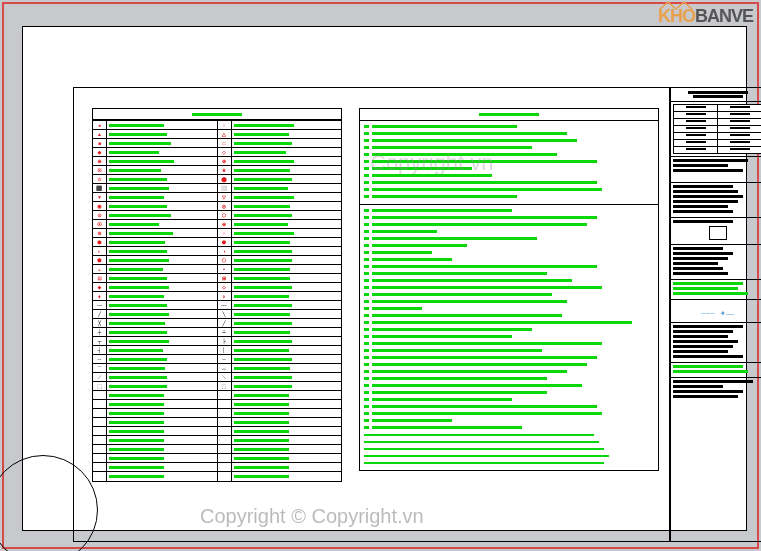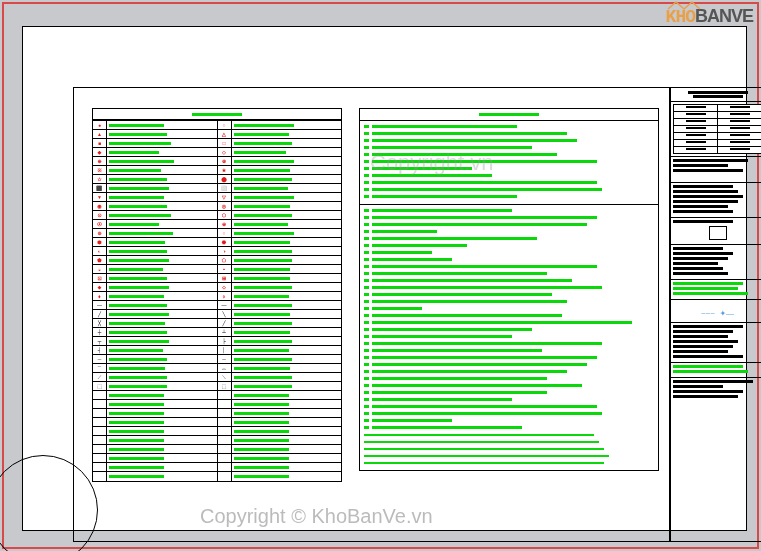--- a/index.html
+++ b/index.html
@@ -32,21 +32,21 @@
 }
 .logo {
   position: absolute;
   right: 8px; top: 6px;
   font-family: Arial, sans-serif;
   font-weight: bold;
   font-size: 18px;
   color: #555;
   letter-spacing: -1px;
 }
-.logo .orange { color: #e8a04a; font-family: Liberation Mono, monospace; }
+.logo .orange { color: #e8a04a; }
 .logo .roof {
   position: absolute;
   top: -6px; left: 0;
   width: 40px; height: 10px;
 }
 .watermark-1 {
   position: absolute;
   left: 370px; top: 150px;
   font-size: 22px;
   color: rgba(150,150,150,0.35);
@@ -925,13 +925,13 @@
 </div>
 
 <div class="logo">
   <svg class="roof" viewBox="0 0 40 10">
       <polyline points="2,9 10,2 18,9 26,2 34,9" fill="none" stroke="#e8a04a" stroke-width="1.5"></polyline>
     </svg>
   <span><span class="orange">KHO</span>BANVE</span>
 </div>
 
 <div class="watermark-1">Copyright.vn</div>
-<div class="watermark-2">Copyright © KhoBanVe.vn</div>
+<div class="watermark-2">Copyright © Copyright.vn</div>
 
 </body></html>

